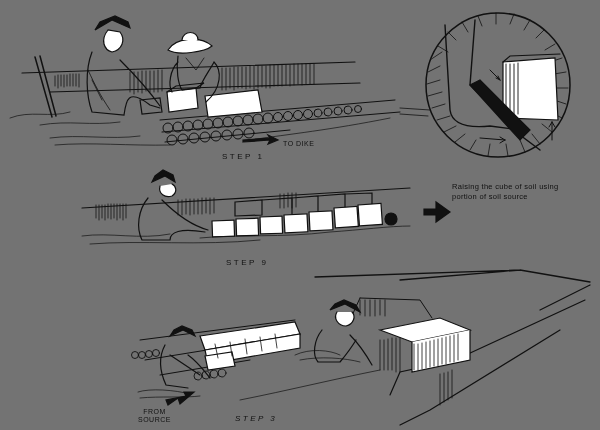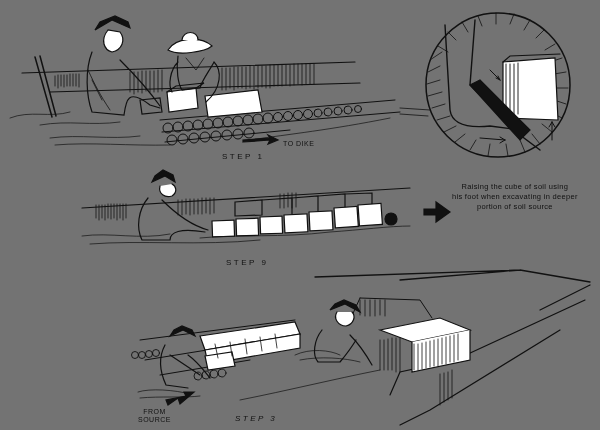--- a/index.html
+++ b/index.html
@@ -191,23 +191,22 @@
         </g>
 
         <path d="M168 405 L178 398 L180 404 L194 392 L184 392 L186 396 L166 400 Z" fill="#111"></path>
       </g>
     </g>
   </svg>
 
   <div class="label small" style="left:283px; top:140px;">TO DIKE</div>
   <div class="label step" style="left:222px; top:152px;">STEP 1</div>
 
-  <div class="label caption" style="left:452px; top:182px;text-align:center;">
+  <div class="label caption" style="left:452px; top:182px;">
     <div>Raising  the cube of soil using</div>
-    <div>his foot  when excavating in deeper</div>
     <div>portion of soil source</div>
   </div>
 
   <div class="label step" style="left:226px; top:258px;">STEP 9</div>
 
   <div class="label small" style="left:138px; top:408px; text-align:center; line-height:8px;">
     <div>FROM</div>
     <div>SOURCE</div>
   </div>
   <div class="label step" style="left:235px; top:414px;font-style:italic;">STEP 3</div>

